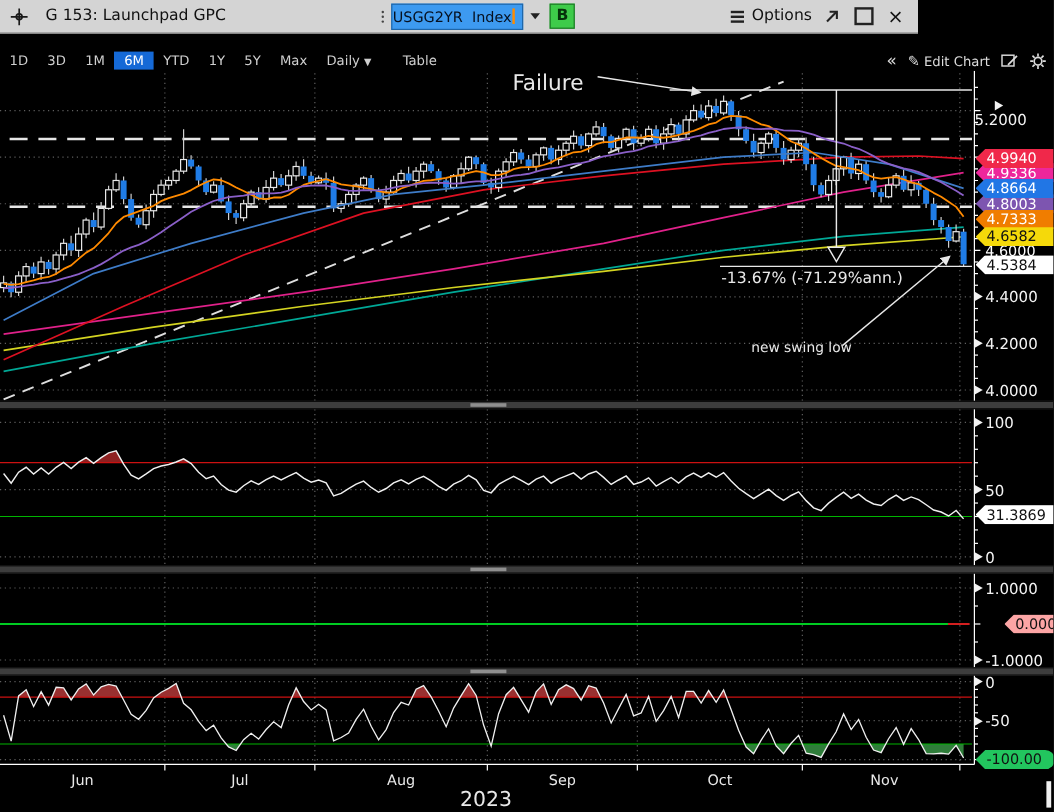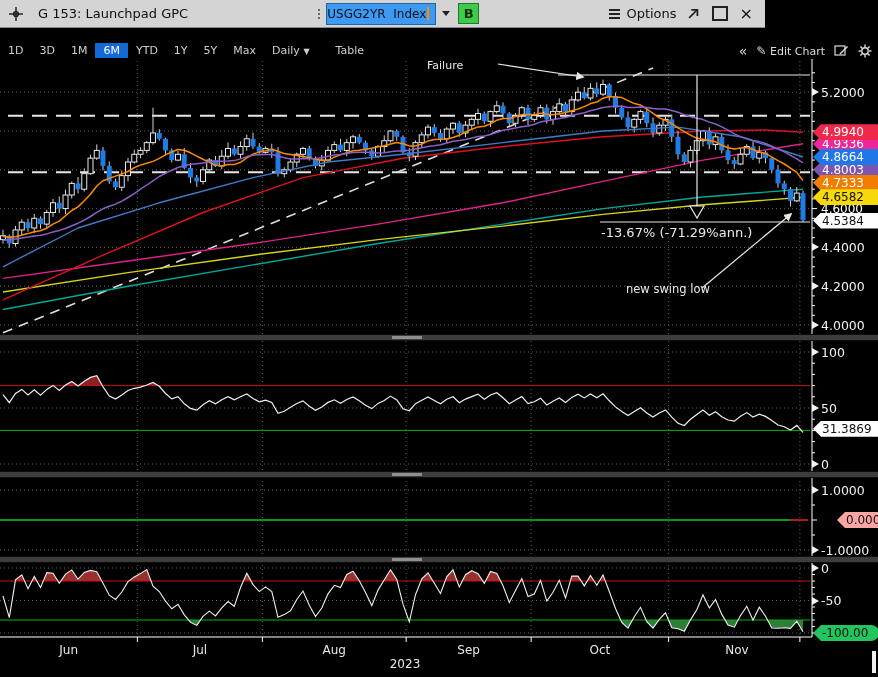--- a/index.html
+++ b/index.html
@@ -41,37 +41,37 @@
   .range-btn.active{background:#1569d6;color:#fff;}
   .tb-right{margin-left:auto;display:flex;align-items:center;gap:9px;margin-right:6px;color:#dcdcdc;}
   .tb-right .glyph{font-size:12px;}
   
   #chart{position:absolute;top:59px;left:0;width:878px;height:618px;background:#000;}
   #plot{position:absolute;top:0;left:0;}
   .divider{position:absolute;left:0;width:878px;height:5px;background:#3d3d3d;
            border-top:1px solid #0c0c0c;border-bottom:1px solid #101010;box-sizing:content-box;}
   .divider .handle{position:absolute;left:392px;top:1px;width:30px;height:3px;background:#8f8f8f;}
   .anno{position:absolute;color:#e9e9e9;white-space:nowrap;}
-  #anno-failure{left:427px;top:0px;font-size:11px;}
+  #anno-failure{left:427px;top:0px;font-size:18px;}
   #anno-measure{left:601px;top:166px;font-size:13px;}
   #anno-swing{left:626px;top:223px;font-size:11.5px;}
   
   #right-labels{position:absolute;left:812px;top:0;width:66px;height:618px;}
   .atick{position:absolute;left:0;display:flex;align-items:center;height:16px;}
   .atick .tri{width:0;height:0;border-top:4px solid transparent;border-bottom:4px solid transparent;
               border-left:7px solid #f2f2f2;margin-right:2px;}
   .atick .lab{color:#f2f2f2;font-size:12.5px;}
   .chip{position:absolute;left:1px;width:57px;height:16px;line-height:16px;font-size:12px;
         padding-left:9px;clip-path:polygon(0 50%,8px 0,100% 0,100% 100%,8px 100%);}
   .blocktick{position:absolute;left:9px;width:52px;height:15px;line-height:15px;font-size:12px;
              background:#000;color:#fff;}
   
   #xaxis{position:absolute;left:0;top:578px;width:812px;height:40px;}
   .month-label{position:absolute;top:6px;transform:translateX(-50%);color:#e8e8e8;font-size:12px;}
-  #year-label{position:absolute;left:405px;top:20px;transform:translateX(-50%);color:#e8e8e8;font-size:12px;}
+  #year-label{position:absolute;left:405px;top:20px;transform:translateX(-50%);color:#e8e8e8;font-size:17px;}
   #scroll-thumb{position:absolute;left:872px;top:592px;width:4px;height:22px;background:#f0f0f0;}
 </style>
 </head>
 <body>
 
 <div id="app">
 
   <div id="titlebar">
     <svg id="drag-icon" viewBox="0 0 16 16">
       <g stroke="#1a1a1a" stroke-width="1.4" fill="none">
@@ -552,21 +552,21 @@
       </div>
     <div class="divider" style="top:497px;">
         <span class="handle"></span>
       </div>
 
     <span class="anno" id="anno-failure">Failure</span>
     <span class="anno" id="anno-measure">-13.67% (-71.29%ann.)</span>
     <span class="anno" id="anno-swing">new swing low</span>
 
     <div id="right-labels">
-        <div class="atick" style="top: 25.2px;">
+        <div class="atick" style="top: 25.2px; flex-direction: column;">
           <span class="tri"></span>
           <span class="lab">5.2000</span>
         </div>
         <div class="atick" style="top: 180.4px;">
           <span class="tri"></span>
           <span class="lab">4.4000</span>
         </div>
         <div class="atick" style="top: 219.2px;">
           <span class="tri"></span>
           <span class="lab">4.2000</span>

